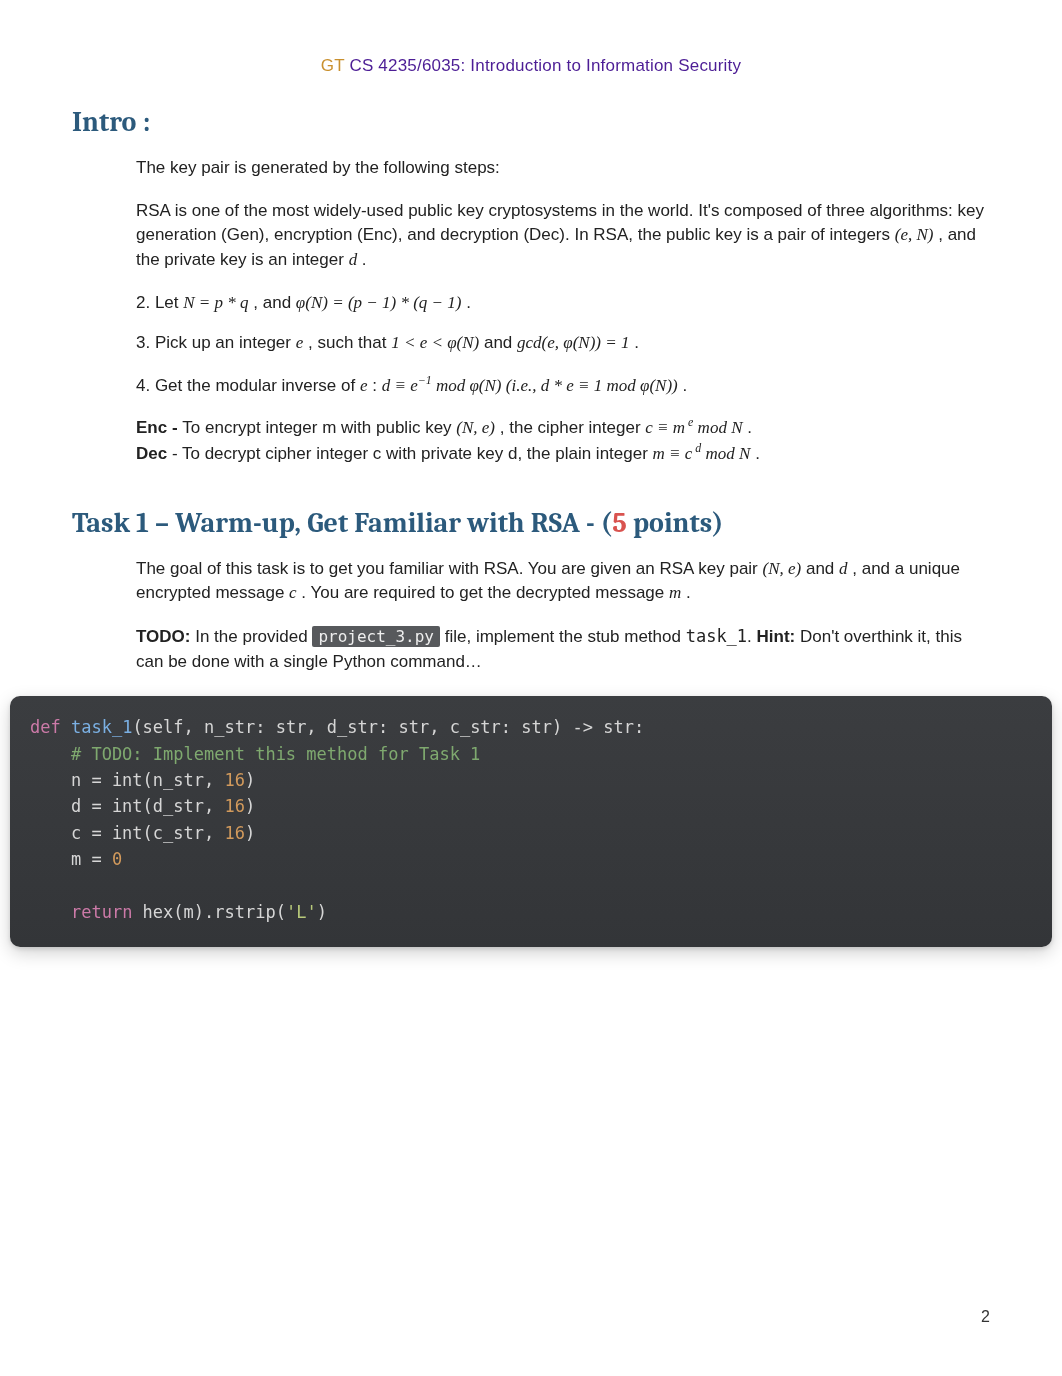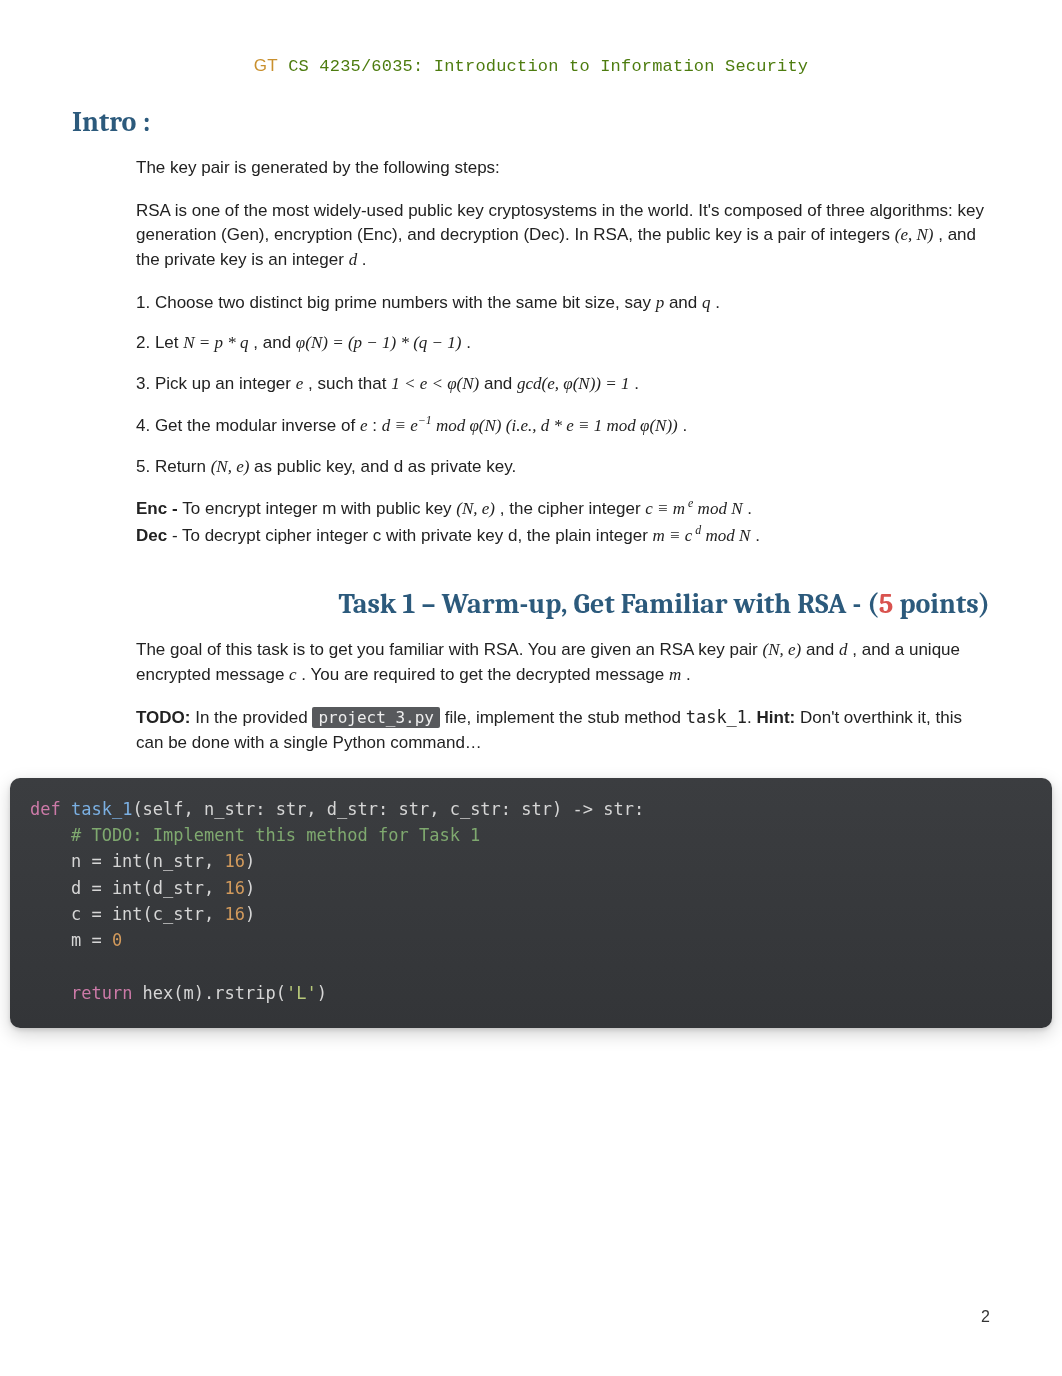--- a/index.html
+++ b/index.html
@@ -1,22 +1,22 @@
 <!DOCTYPE html>
 <html><head>
   <meta charset="utf-8">
   <style>
     * { margin: 0; padding: 0; box-sizing: border-box; }
     body { width: 1062px; height: 1376px; background: #fff; font-family: Arial, Helvetica, sans-serif; color: #222; position: relative; }
     .page { padding: 56px 72px 0 72px; }
     .header-line { text-align: center; font-size: 17px; margin-bottom: 30px; letter-spacing: 0.2px; }
     .header-line .gt { color: #c9902e; text-align: center; }
-    .header-line .course { color: #4d7c0f; font-family: Liberation Mono, monospace; }
+    .header-line .course { color: #4c1d95; }
     h2.section-title { font-family: 'Georgia', 'Cambria', serif; color: #2c5a7c; font-size: 28px; font-weight: bold; margin-bottom: 18px; }
-    h2.task-title { font-family: 'Georgia', 'Cambria', serif; color: #2c5a7c; font-size: 28px; font-weight: bold; margin-top: 40px; margin-bottom: 18px; text-align: right; }
+    h2.task-title { font-family: 'Georgia', 'Cambria', serif; color: #2c5a7c; font-size: 28px; font-weight: bold; margin-top: 40px; margin-bottom: 18px; }
     h2.task-title .points { color: #d9534f; }
     .content { margin-left: 64px; font-size: 17px; line-height: 1.45; color: #222; }
     .content p { margin-bottom: 18px; }
     .content .step { margin-bottom: 16px; }
     .math { font-family: 'Times New Roman', Times, serif; font-style: italic; }
     .sup { vertical-align: super; font-size: 0.7em; }
     .inline-code { background: #57595c; color: #eee; font-family: 'Consolas', 'Monaco', monospace; padding: 1px 6px; border-radius: 2px; font-size: 16px; }
     .mono { font-family: 'Consolas', 'Monaco', monospace; }
     .code-block {
       margin: 22px 10px 0 10px;
@@ -47,39 +47,33 @@
 
   <h2 class="section-title">Intro :</h2>
 
   <div class="content">
     <p>The key pair is generated by the following steps:</p>
 
     <p>
       <span>RSA is one of the most widely-used public key cryptosystems in the world. It's composed of three algorithms: key generation (Gen), encryption (Enc), and decryption (Dec). In RSA, the public key is a pair of integers </span><span class="math">(e, N)</span><span> , and the private key is an integer </span><span class="math">d</span><span> .</span>
     </p>
 
-    <div class="step">
-      <span>1. Choose two distinct big prime numbers with the same bit size, say </span><span class="math">p</span><span> and </span><span class="math">q</span><span> .</span>
-    </div>
 
     <div class="step">
       <span>2. Let </span><span class="math">N = p * q</span><span> , and </span><span class="math">φ(N) = (p − 1) * (q − 1)</span><span> .</span>
     </div>
 
     <div class="step">
       <span>3. Pick up an integer </span><span class="math">e</span><span> , such that </span><span class="math">1  &lt; e &lt; φ(N)</span><span> and </span><span class="math">gcd(e, φ(N)) = 1</span><span> .</span>
     </div>
 
     <div class="step">
       <span>4. Get the modular inverse of </span><span class="math">e</span><span> :  </span><span class="math">d ≡ e</span><span class="math sup">−1</span><span class="math"> mod φ(N) (i.e., d * e ≡ 1 mod φ(N))</span><span> .</span>
     </div>
 
-    <div class="step">
-      <span>5. Return </span><span class="math">(N, e)</span><span> as public key, and d as private key.</span>
-    </div>
 
     <p>
       <b>Enc - </b><span>To encrypt integer m with public key </span><span class="math">(N, e)</span><span> , the cipher integer </span><span class="math">c ≡ m</span><span class="math sup"> e</span><span class="math"> mod N</span><span> .</span><br>
       <b>Dec</b><span> - To decrypt cipher integer c with private key d, the plain integer </span><span class="math">m ≡ c</span><span class="math sup"> d</span><span class="math"> mod N</span><span> .</span>
     </p>
   </div>
 
   <h2 class="task-title">
     <span>Task 1 – Warm-up, Get Familiar with RSA - (</span><span class="points">5</span><span> points)</span>
   </h2>

